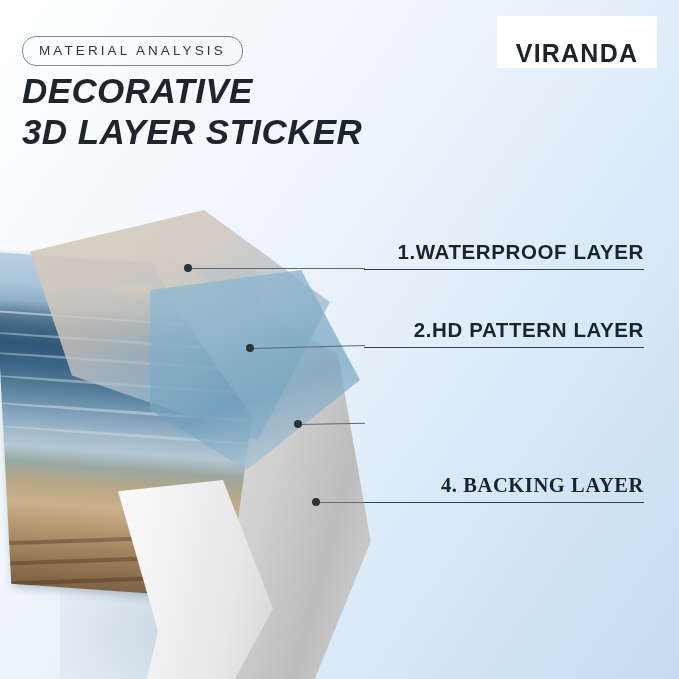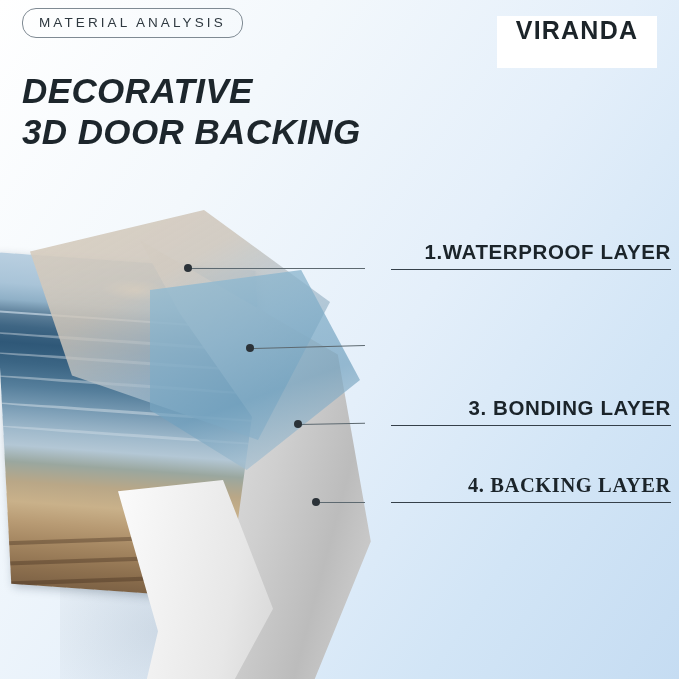--- a/index.html
+++ b/index.html
@@ -11,21 +11,21 @@
   }
   #stage{
     position:relative;
     width:679px;height:679px;
     background:linear-gradient(125deg,#ffffff 0%,#f3f8fc 28%,#e4effa 55%,#d2e5f6 78%,#c5dcf2 100%);
     overflow:hidden;
   }
 
   
   .eyebrow{
-    position:absolute;left:22px;top:8px;
+    position:absolute;left:22px;top:36px;
     border:1.5px solid #7f8a93;
     border-radius:14px;
     padding:6px 16px 7px 16px;
     font-size:13.5px;
     letter-spacing:3.1px;
     color:#2f3940;
     font-weight:400;
     white-space:nowrap;
   }
   .title{
@@ -37,33 +37,33 @@
     letter-spacing:0.4px;
     white-space:nowrap;
     font-style:italic;
   }
   .title .line2{display:block;}
 
   .brand-box{
     position:absolute;right:22px;top:16px;
     width:160px;height:52px;
     background:#ffffff;
-    display:flex;align-items:flex-start;justify-content:center;
+    display:flex;align-items:flex-end;justify-content:center;
   }
   .brand-text{
     font-size:25px;
     font-weight:bold;
     letter-spacing:1.2px;
     color:#1c2429;
   }
 
   
   .label{
     position:absolute;
-    right:8px;
+    right:35px;
     font-size:20.5px;
     font-weight:bold;
     letter-spacing:0.6px;
     color:#1b242a;
     text-align:right;
     white-space:nowrap;
     padding-bottom:6px;
   }
   .label .rule{
     position:absolute;left:0;right:0;bottom:0;
@@ -203,21 +203,21 @@
     <div class="curl"></div>
     <div class="curl-edge"></div>
     <div class="film"></div>
     <div class="film2"></div>
   </div>
 
   <div class="eyebrow">MATERIAL ANALYSIS</div>
 
   <div class="title">
     <span>DECORATIVE</span>
-    <span class="line2">3D DOOR BACKING</span>
+    <span class="line2">3D LAYER STICKER</span>
   </div>
 
   <div class="brand-box">
     <span class="brand-text">VIRANDA</span>
   </div>
 
   <div class="leader" style="left:190px;top:268px;width:175px;"></div>
   <div class="dot" style="left:184px;top:264px;"></div>
 
   <div class="leader" style="left:252px;top:348px;width:113px;transform:rotate(-1.5deg);transform-origin:left center;"></div>
@@ -226,22 +226,22 @@
   <div class="leader" style="left:300px;top:424px;width:65px;transform:rotate(-1deg);transform-origin:left center;"></div>
   <div class="dot" style="left:294px;top:420px;"></div>
 
   <div class="leader" style="left:318px;top:502px;width:47px;"></div>
   <div class="dot" style="left:312px;top:498px;"></div>
 
   <div class="label" id="label-1">
     <span>1.WATERPROOF LAYER</span>
     <span class="rule"></span>
   </div>
-  <div class="label" id="label-3">
-    <span>3. BONDING LAYER</span>
+  <div class="label" id="label-2">
+    <span>2.HD PATTERN LAYER</span>
     <span class="rule"></span>
   </div>
   <div class="label" id="label-4">
     <span>4. BACKING LAYER</span>
     <span class="rule"></span>
   </div>
 
 </div>
 
 </body></html>

